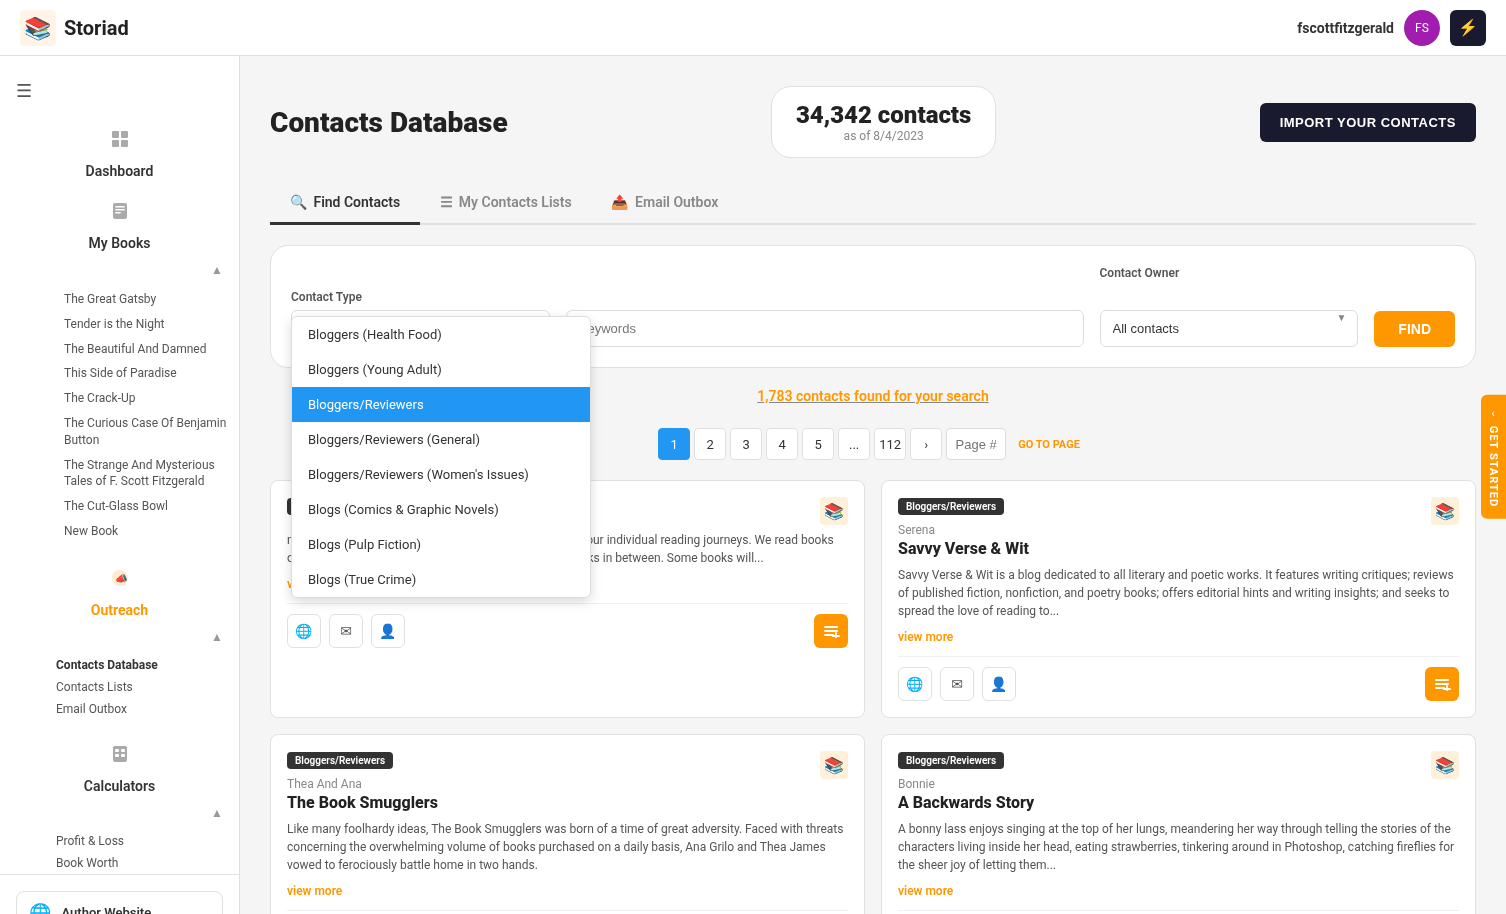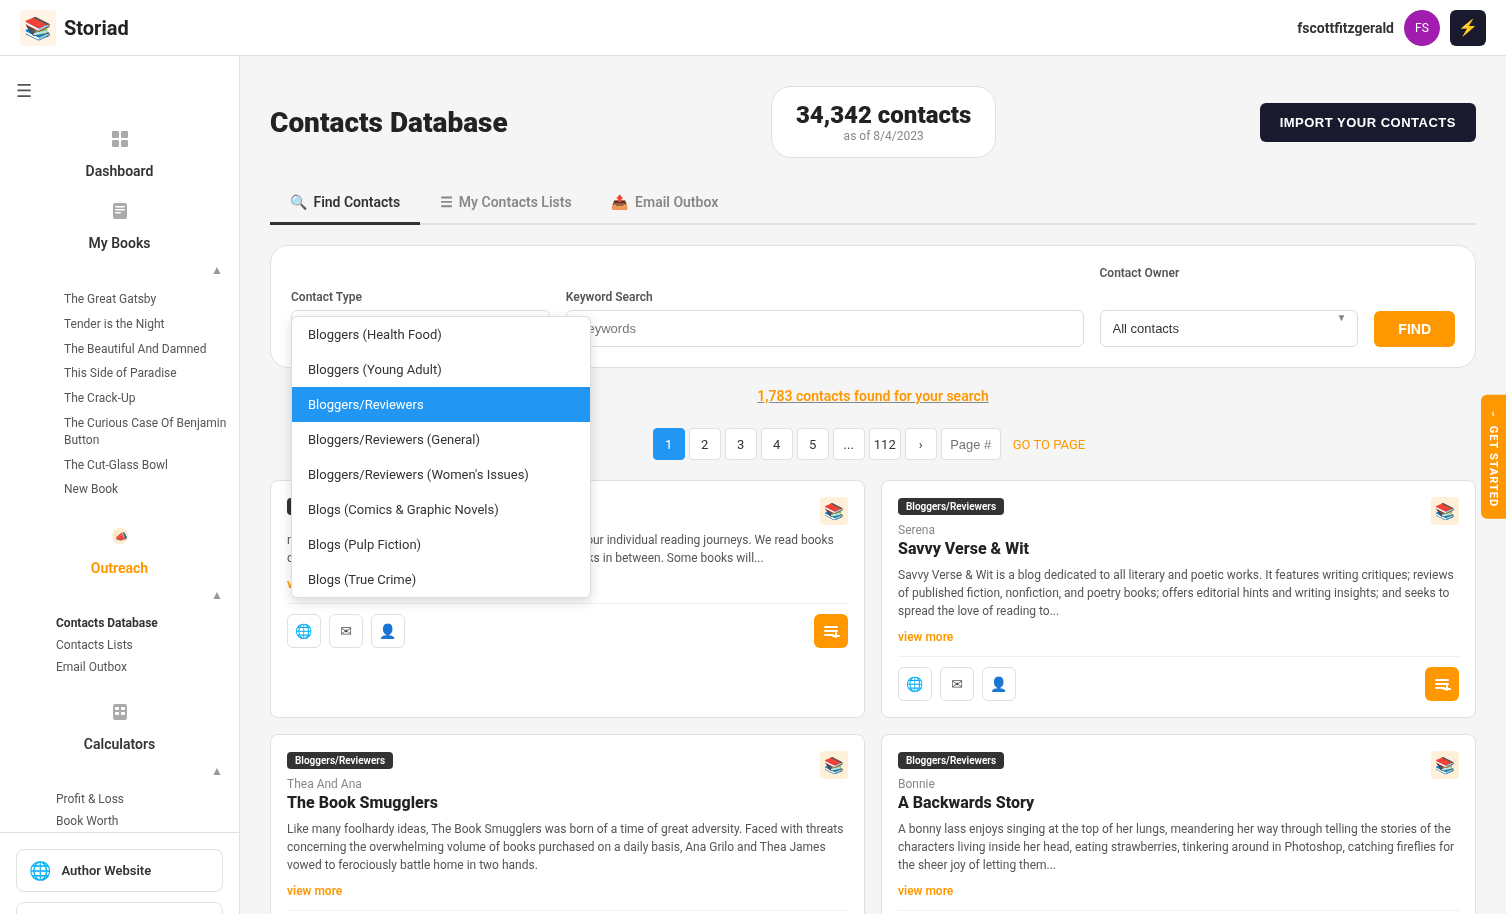--- a/index.html
+++ b/index.html
@@ -126,21 +126,21 @@
 
     
     .pagination { display: flex; align-items: center; gap: 4px; margin-bottom: 20px; justify-content: center; }
     .page-btn {
       width: 32px; height: 32px; display: flex; align-items: center; justify-content: center;
       border: 1px solid #e0e0e0; border-radius: 4px; cursor: pointer; font-size: 13px;
       background: #fff; color: #333;
     }
     .page-btn.active { background: #2196f3; color: #fff; border-color: #2196f3; }
     .page-input { width: 60px; height: 32px; border: 1px solid #ddd; border-radius: 4px; text-align: center; font-size: 13px; }
-    .goto-btn { color: #ff9800; font-weight: 400; font-size: 13px; cursor: pointer; padding: 0 8px; }
+    .goto-btn { color: #ff9800; font-weight: 700; font-size: 11px; cursor: pointer; padding: 0 8px; }
 
     
     .cards-grid { display: grid; grid-template-columns: 1fr 1fr; gap: 16px; }
     .card {
       background: #fff; border: 1px solid #e0e0e0; border-radius: 8px;
       padding: 16px; position: relative;
     }
     .card-badge {
       display: inline-block; background: #333; color: #fff;
       font-size: 10px; font-weight: 600; padding: 3px 8px; border-radius: 4px;
@@ -226,20 +226,21 @@
       <span class="sidebar-chevron">▲</span>
     </div>
 
     <div class="book-list">
       <div class="book-item">The Great Gatsby</div>
       <div class="book-item">Tender is the Night</div>
       <div class="book-item">The Beautiful And Damned</div>
       <div class="book-item">This Side of Paradise</div>
       <div class="book-item">The Crack-Up</div>
       <div class="book-item">The Curious Case Of Benjamin Button</div>
+      <div class="book-item">The Strange And Mysterious Tales of F. Scott Fitzgerald</div>
       <div class="book-item">The Cut-Glass Bowl</div>
       <div class="book-item">New Book</div>
     </div>
 
     <div class="sidebar-nav-item" style="margin-top:12px;">
       <div class="sidebar-nav-icon" style="color:#ff9800;">
         <svg width="20" height="20" viewBox="0 0 20 20">
             <circle cx="10" cy="10" r="8" fill="#ff9800" opacity="0.2"></circle>
             <text x="5" y="14" font-size="10" fill="#ff9800">📣</text>
           </svg>
@@ -307,21 +308,20 @@
 
     <div class="search-area">
       <div class="search-row">
         <div class="search-field">
           <label>Contact Type</label>
           <div class="select-wrapper">
             <input type="text" value="Bloggers/Reviewers" style="padding: 10px 12px; border: 1px solid rgb(221, 221, 221); border-radius: 6px; width: 100%; font-size: 13px;">
           </div>
         </div>
         <div class="search-field" style="flex:2;">
-          <label>Keyword Search</label>
           <input type="text" style="width: 100%; padding: 10px 12px; border: 1px solid rgb(221, 221, 221); border-radius: 6px; font-size: 13px;" placeholder="Keywords">
         </div>
         <div class="search-field">
           <label>Contact Owner</label>
           <div class="select-wrapper">
             <select style="width:100%;padding:10px 12px;border:1px solid #ddd;border-radius:6px;font-size:13px;appearance:none;margin-top:24px;">
               <option>All contacts</option>
             </select>
           </div>
         </div>

